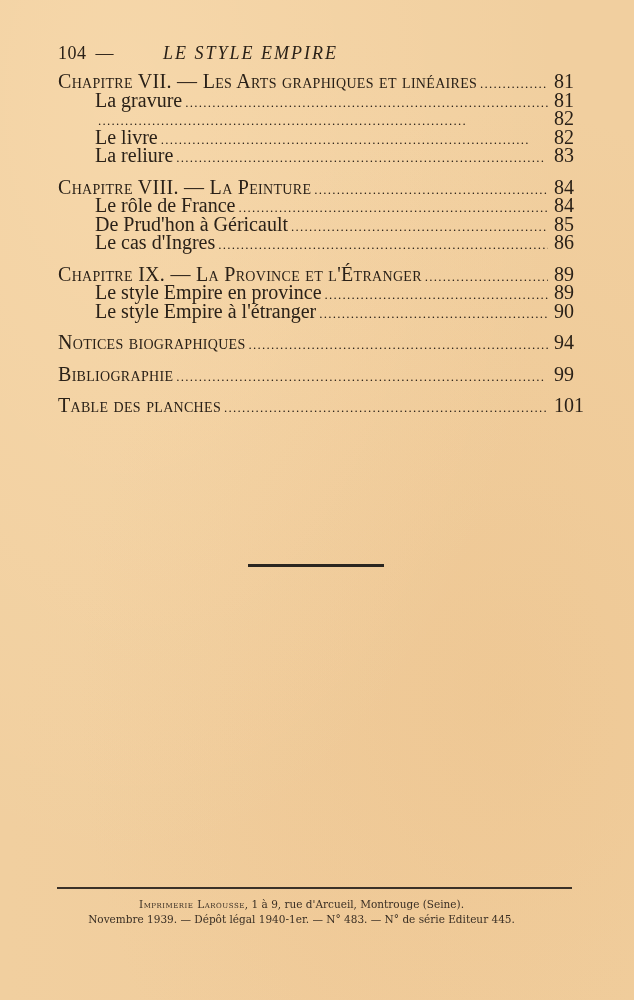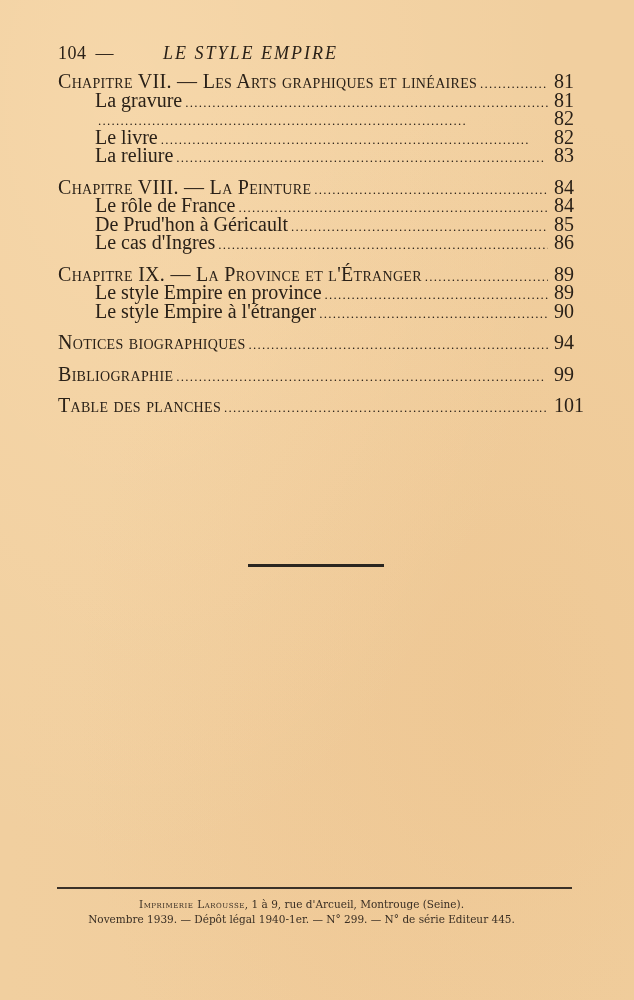--- a/index.html
+++ b/index.html
@@ -167,16 +167,16 @@
       <span class="pg">101</span>
     </div>
   </div>
 
   <div class="ornament-rule"></div>
 
   <div class="footer-rule"></div>
 
   <div class="imprint">
     <div><span class="sc">Imprimerie Larousse</span><span>, 1 à 9, rue d'Arcueil, Montrouge (Seine).</span></div>
-    <div>Novembre 1939. — Dépôt légal 1940-1er. — N° 299. — N° de série Editeur 445.</div>
+    <div>Novembre 1939. — Dépôt légal 1940-1er. — N° 483. — N° de série Editeur 445.</div>
   </div>
 
 </div>
 
 </body></html>

